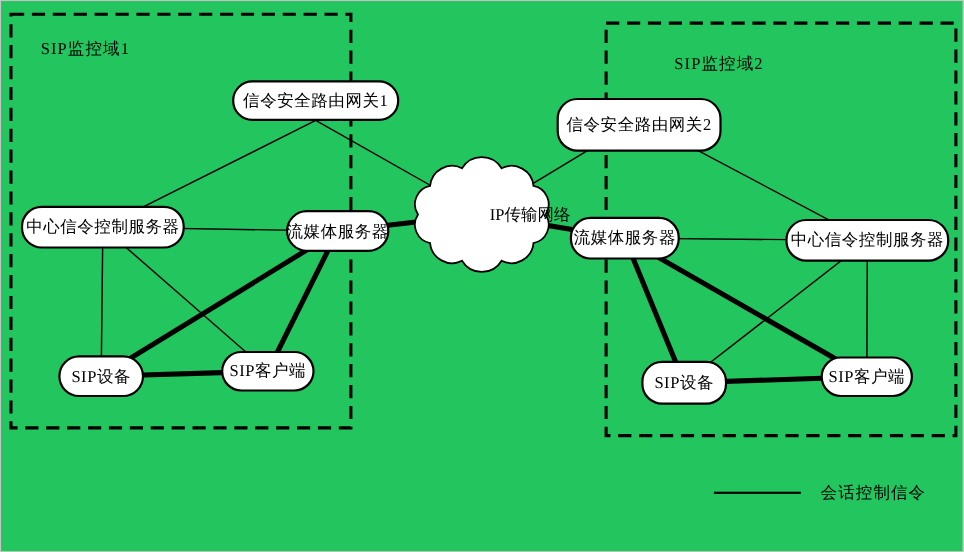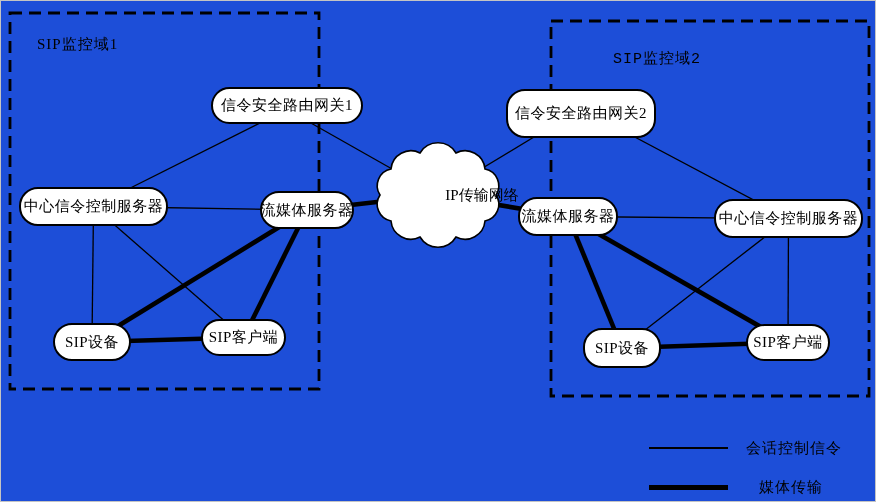--- a/index.html
+++ b/index.html
@@ -1,19 +1,19 @@
 <!DOCTYPE html>
 <html><head>
 <meta charset="utf-8">
 <style>
   html,body{margin:0;padding:0;background:#ffffff;}
   #stage{
     position:relative;
     width:876px;height:502px;
-    background:#1d4ed8;
+    background:#22c55e;
     border:1px solid #c4c4c4;
     box-sizing:border-box;
     font-family:"Liberation Serif","DejaVu Serif",serif;
     overflow:hidden;
   }
   #diagram-svg{position:absolute;left:0;top:0;width:876px;height:502px;}
   .node{
     position:absolute;
     box-sizing:border-box;
     background:#ffffff;
@@ -81,40 +81,36 @@
              A20,20 0 0 1 484,168
              A17,17 0 0 1 495,194
              A17,17 0 0 1 484,220
              A20,20 0 0 1 455,236
              A21,21 0 0 1 419,236
              A20,20 0 0 1 390,220
              A17,17 0 0 1 379,194 Z" fill="#ffffff" stroke="#000000" stroke-width="1.6"></path>
   </svg>
 
   <div class="floating-label" style="left:36px;top:34px;">SIP监控域1</div>
-  <div class="floating-label" style="left:612px;top:48px;font-family:Liberation Mono, monospace;">SIP监控域2</div>
+  <div class="floating-label" style="left:612px;top:48px;">SIP监控域2</div>
 
-  <div class="node" style="left:210px;top:86px;width:152px;height:37px;text-align:center;">信令安全路由网关1</div>
+  <div class="node" style="left:210px;top:72px;width:152px;height:37px;text-align:center;">信令安全路由网关1</div>
   <div class="node" style="left:18px;top:186px;width:149px;height:39px;">中心信令控制服务器</div>
   <div class="node" style="left:259px;top:190px;width:94px;height:38px;">流媒体服务器</div>
   <div class="node" style="left:52px;top:322px;width:78px;height:38px;">SIP设备</div>
   <div class="node" style="left:200px;top:318px;width:85px;height:37px;">SIP客户端</div>
 
   <div class="node" style="left:505px;top:88px;width:150px;height:49px;">信令安全路由网关2</div>
   <div class="node" style="left:517px;top:196px;width:100px;height:39px;">流媒体服务器</div>
   <div class="node" style="left:713px;top:198px;width:149px;height:39px;">中心信令控制服务器</div>
   <div class="node" style="left:582px;top:327px;width:78px;height:40px;">SIP设备</div>
   <div class="node" style="left:745px;top:323px;width:84px;height:37px;">SIP客户端</div>
 
   <div id="cloud-label">IP传输网络</div>
 
   <div id="legend">
     <div class="legend-row">
       <div class="legend-line signaling"></div>
       <div class="legend-label">会话控制信令</div>
     </div>
-    <div class="legend-row">
-      <div class="legend-line media"></div>
-      <div class="legend-label">媒体传输</div>
-    </div>
   </div>
 
 </div>
 
 </body></html>

